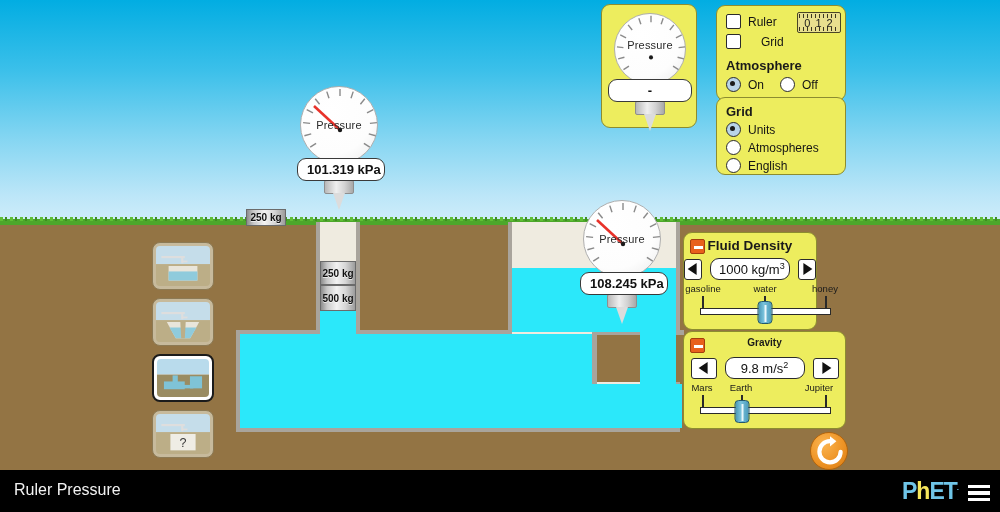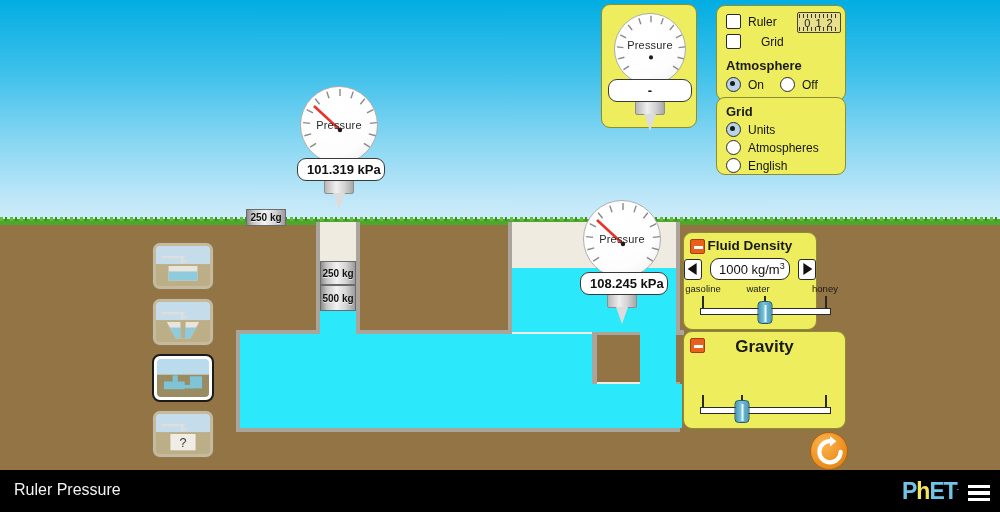--- a/index.html
+++ b/index.html
@@ -392,38 +392,54 @@
       <div class="value-box">
         <span>1000 kg/m</span><sup>3</sup>
       </div>
       <div class="arrow-btn right">
           <span class="tri"></span>
         </div>
     </div>
 
     <div class="tick-labels" style="position:absolute; left:0; top:50px; width:100%;">
       <span style="left:19px;">gasoline</span>
-      <span style="left:74px;text-align:right;">water</span>
+      <span style="left:81px;text-align:right;">water</span>
       <span style="left:141px;">honey</span>
     </div>
 
     <div class="slider" style="position:absolute; left:8px; top:62px; width:147px;">
       <div class="tickmark" style="left:10px;"></div>
       <div class="tickmark" style="left:72px;"></div>
       <div class="tickmark" style="left:133px;"></div>
       <div class="track"></div>
       <div class="thumb" style="left:73px;"></div>
     </div>
   </div>
 
   <div class="panel" style="left:683px; top:331px; width:163px; height:98px;">
     <div class="minus-btn" style="left:6px; top:6px;"></div>
-    <div class="panel-title" style="position:absolute; left:0; top:5px; width:100%; text-align:center; font-size:17px;">Gravity</div>
-
-
+    <div class="panel-title" style="position:absolute; left:0; top:5px; width:100%; text-align:center; font-size:10px;">Gravity</div>
+
+    <div class="spin-row" style="position:absolute; left:0; top:25px; width:100%;">
+      <div class="arrow-btn left">
+          <span class="tri"></span>
+        </div>
+      <div class="value-box">
+        <span>9.8 m/s</span><sup>2</sup>
+      </div>
+      <div class="arrow-btn right">
+          <span class="tri"></span>
+        </div>
+    </div>
+
+    <div class="tick-labels" style="position:absolute; left:0; top:50px; width:100%;">
+      <span style="left:18px;">Mars</span>
+      <span style="left:57px;">Earth</span>
+      <span style="left:135px;">Jupiter</span>
+    </div>
 
     <div class="slider" style="position:absolute; left:8px; top:62px; width:147px;">
       <div class="tickmark" style="left:10px;"></div>
       <div class="tickmark" style="left:49px;"></div>
       <div class="tickmark" style="left:133px;"></div>
       <div class="track"></div>
       <div class="thumb" style="left:50px;"></div>
     </div>
   </div>
 

